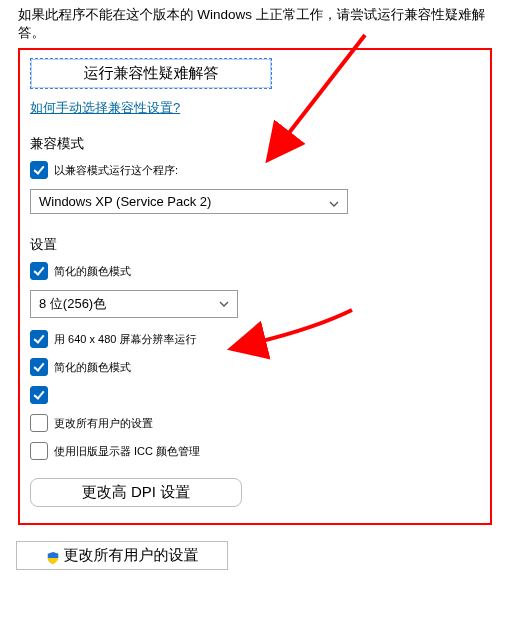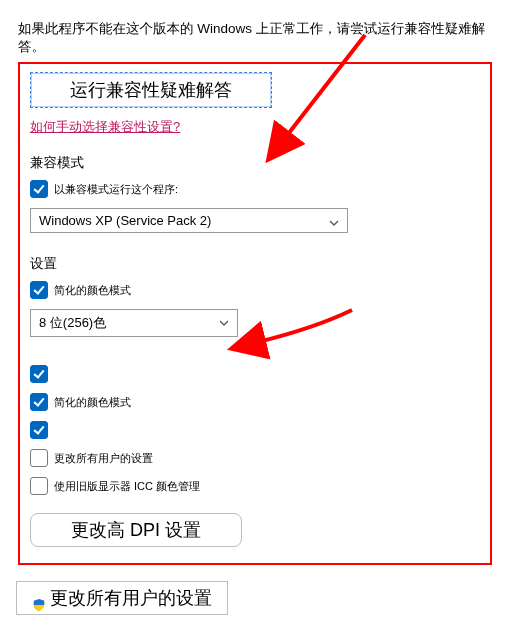--- a/index.html
+++ b/index.html
@@ -7,52 +7,52 @@
     padding: 0;
     width: 510px;
     height: 628px;
     background: #ffffff;
     font-family: "Microsoft YaHei", "Segoe UI", sans-serif;
     font-size: 13px;
     color: #000000;
     overflow: hidden;
   }
   .container {
-    padding: 20px 18px 0 18px;
+    padding: 6px 18px 0 18px;
     position: relative;
   }
   .intro {
     font-size: 13.5px;
     line-height: 18px;
     margin-bottom: 6px;
   }
   .highlight-box {
     border: 2.5px solid #ff0000;
     padding: 8px 10px 16px 10px;
     margin-bottom: 16px;
     position: relative;
   }
   .btn {
     display: inline-block;
     background: #ffffff;
     border: 1px solid #bdbdbd;
     padding: 4px 0;
     text-align: center;
-    font-size: 18px;
+    font-size: 15px;
     cursor: pointer;
   }
   .btn-troubleshoot {
     width: 240px;
     border: 1.5px dashed #3a7ee0;
     box-shadow: 0 0 0 1px rgba(58,126,224,0.35) inset;
     padding: 5px 0;
     margin-bottom: 10px;
   }
   .link {
-    color: #be185d;
+    color: #0369a1;
     text-decoration: underline;
     font-size: 13px;
     cursor: pointer;
   }
   .group {
     margin-top: 18px;
   }
   .group-title {
     font-size: 13.5px;
     margin-bottom: 8px;
@@ -165,31 +165,32 @@
     </div>
 
     <div class="group" style="margin-top:22px;">
       <div class="group-title">设置</div>
 
       <div class="row">
         <span class="checkbox checked"></span>
         <span>简化的颜色模式</span>
       </div>
 
-      <div class="select select-narrow" style="margin-bottom:28px;">
+      <div class="select select-narrow" style="margin-bottom:12px;">
         <span>8 位(256)色</span>
         <span class="chevron">
           <svg viewBox="0 0 10 10">
               <path d="M1 3 L5 7 L9 3" fill="none" stroke="#555" stroke-width="1.3"></path>
             </svg>
         </span>
       </div>
 
       <div class="row">
         <span class="checkbox checked"></span>
+        <span>用 640 x 480 屏幕分辨率运行</span>
       </div>
 
       <div class="row">
         <span class="checkbox checked"></span>
         <span>简化的颜色模式</span>
       </div>
 
       <div class="row">
         <span class="checkbox checked"></span>
       </div>

